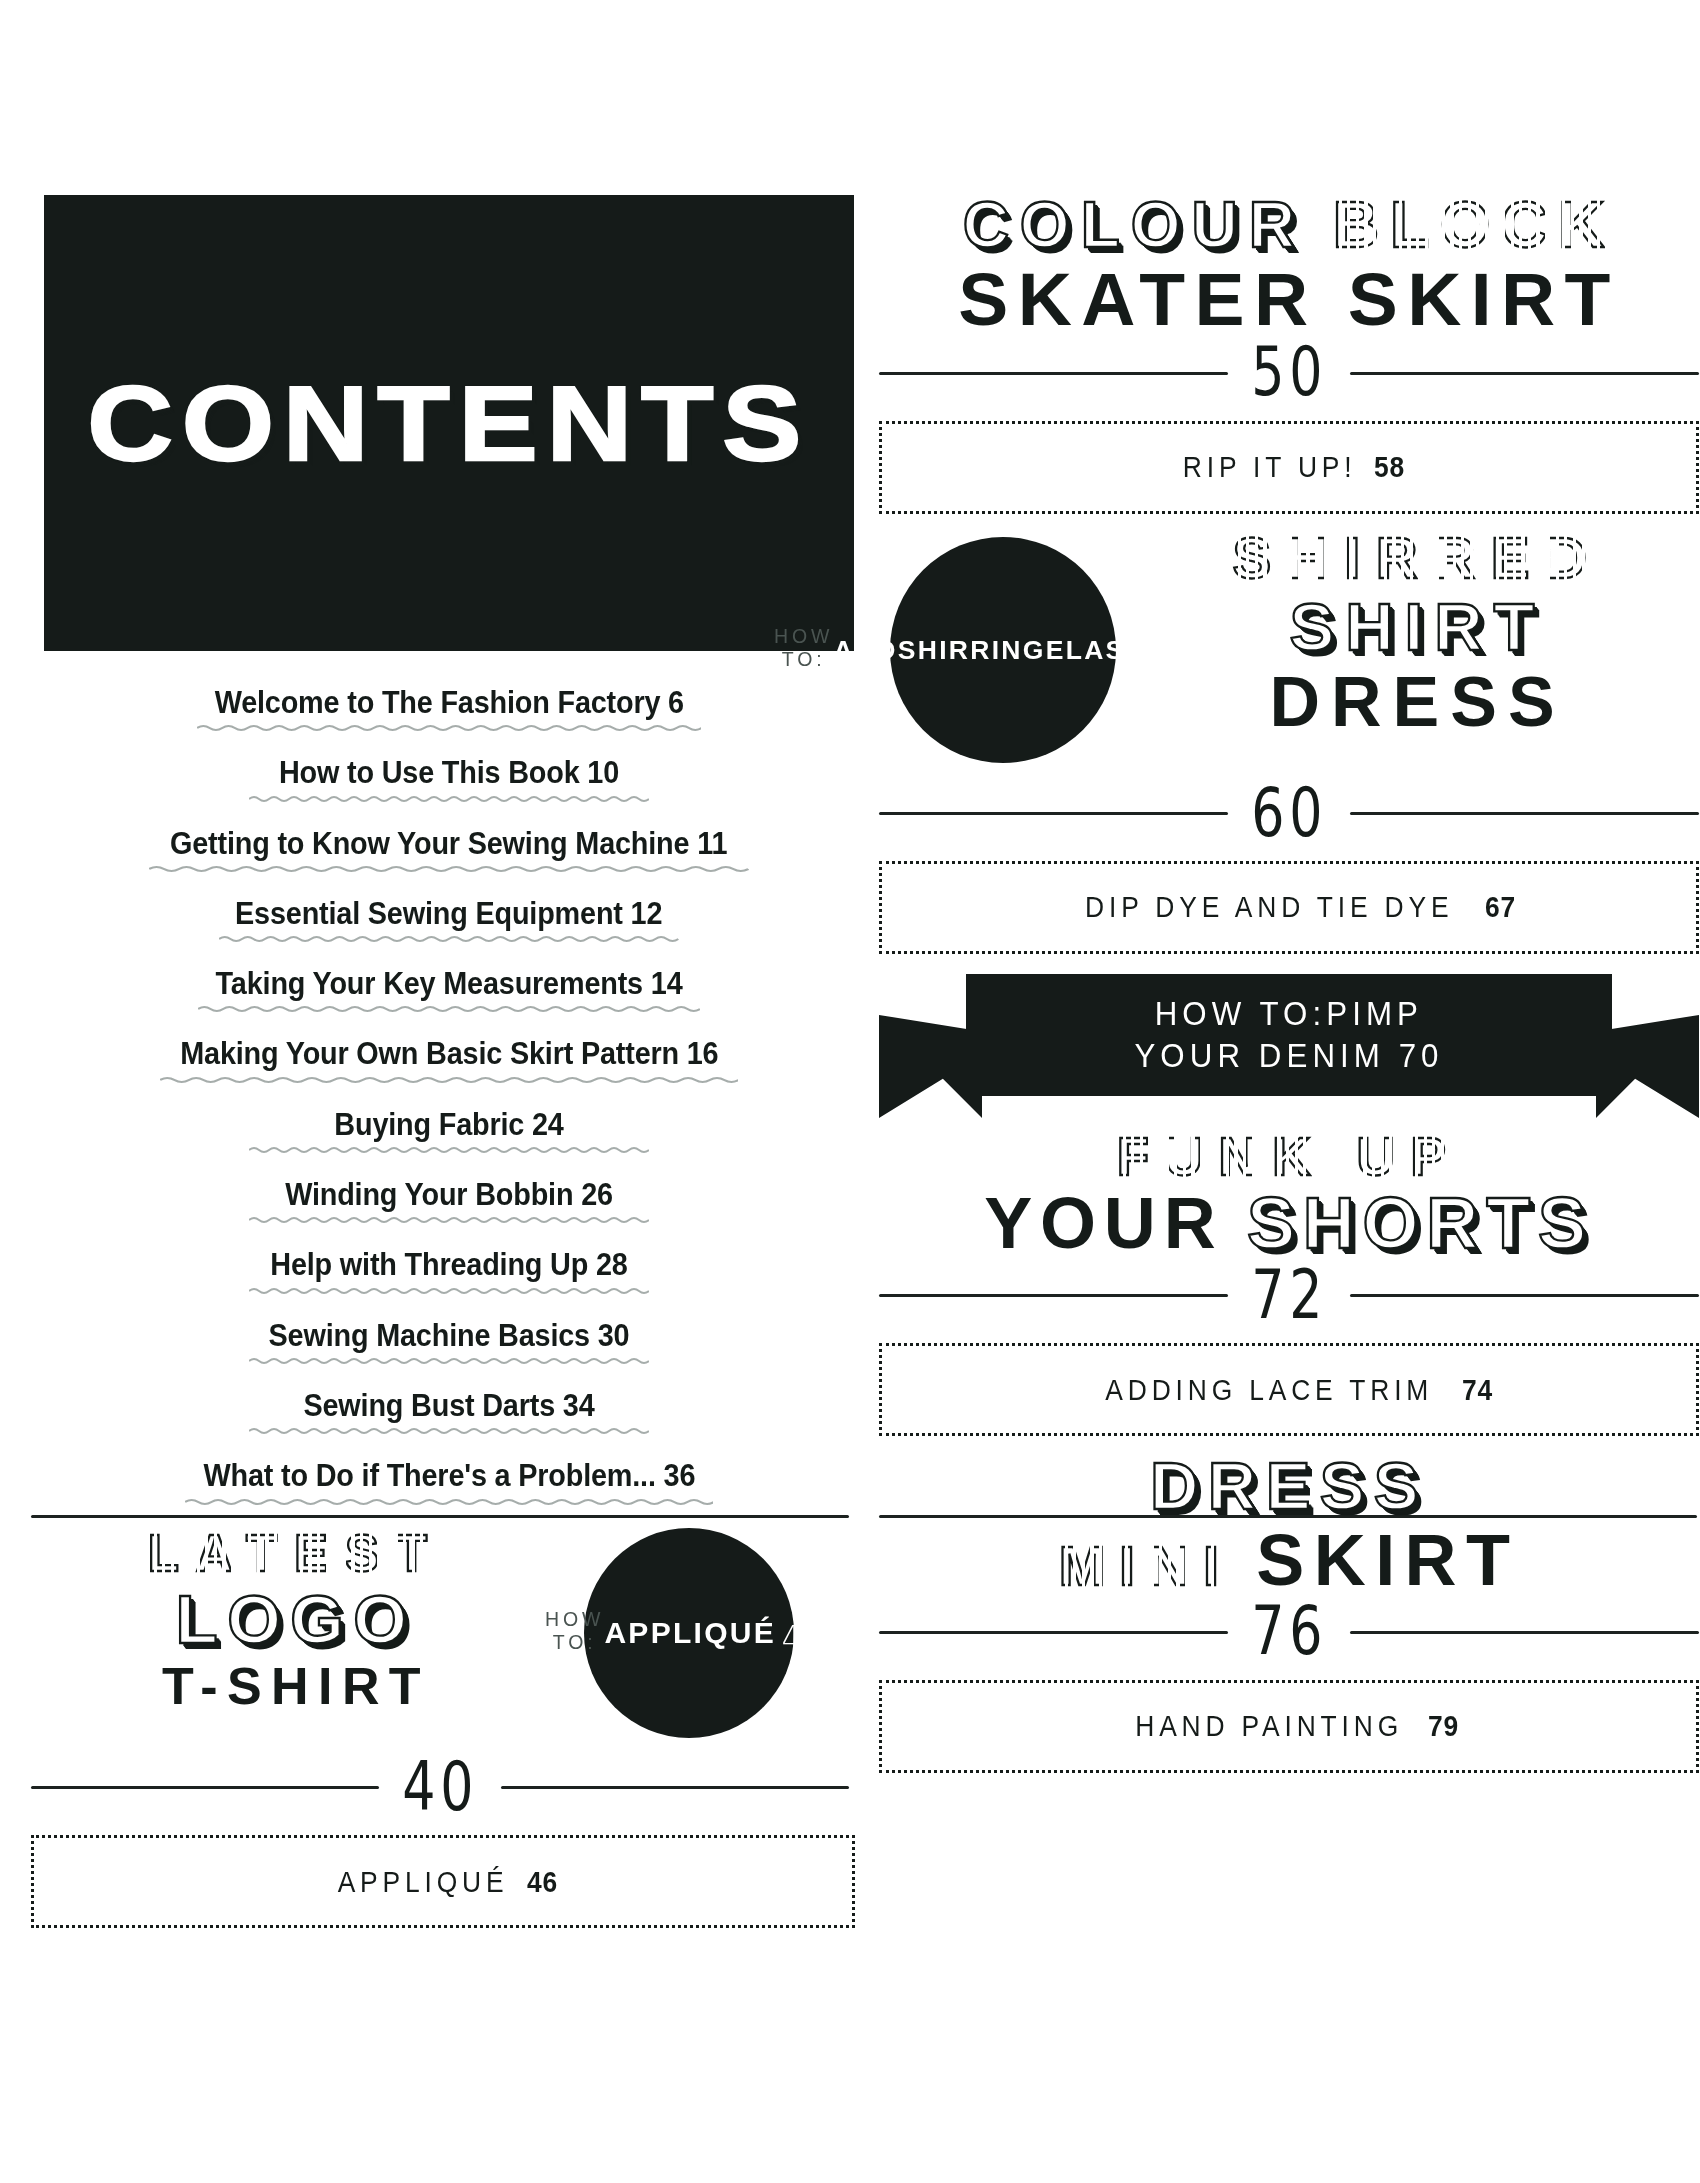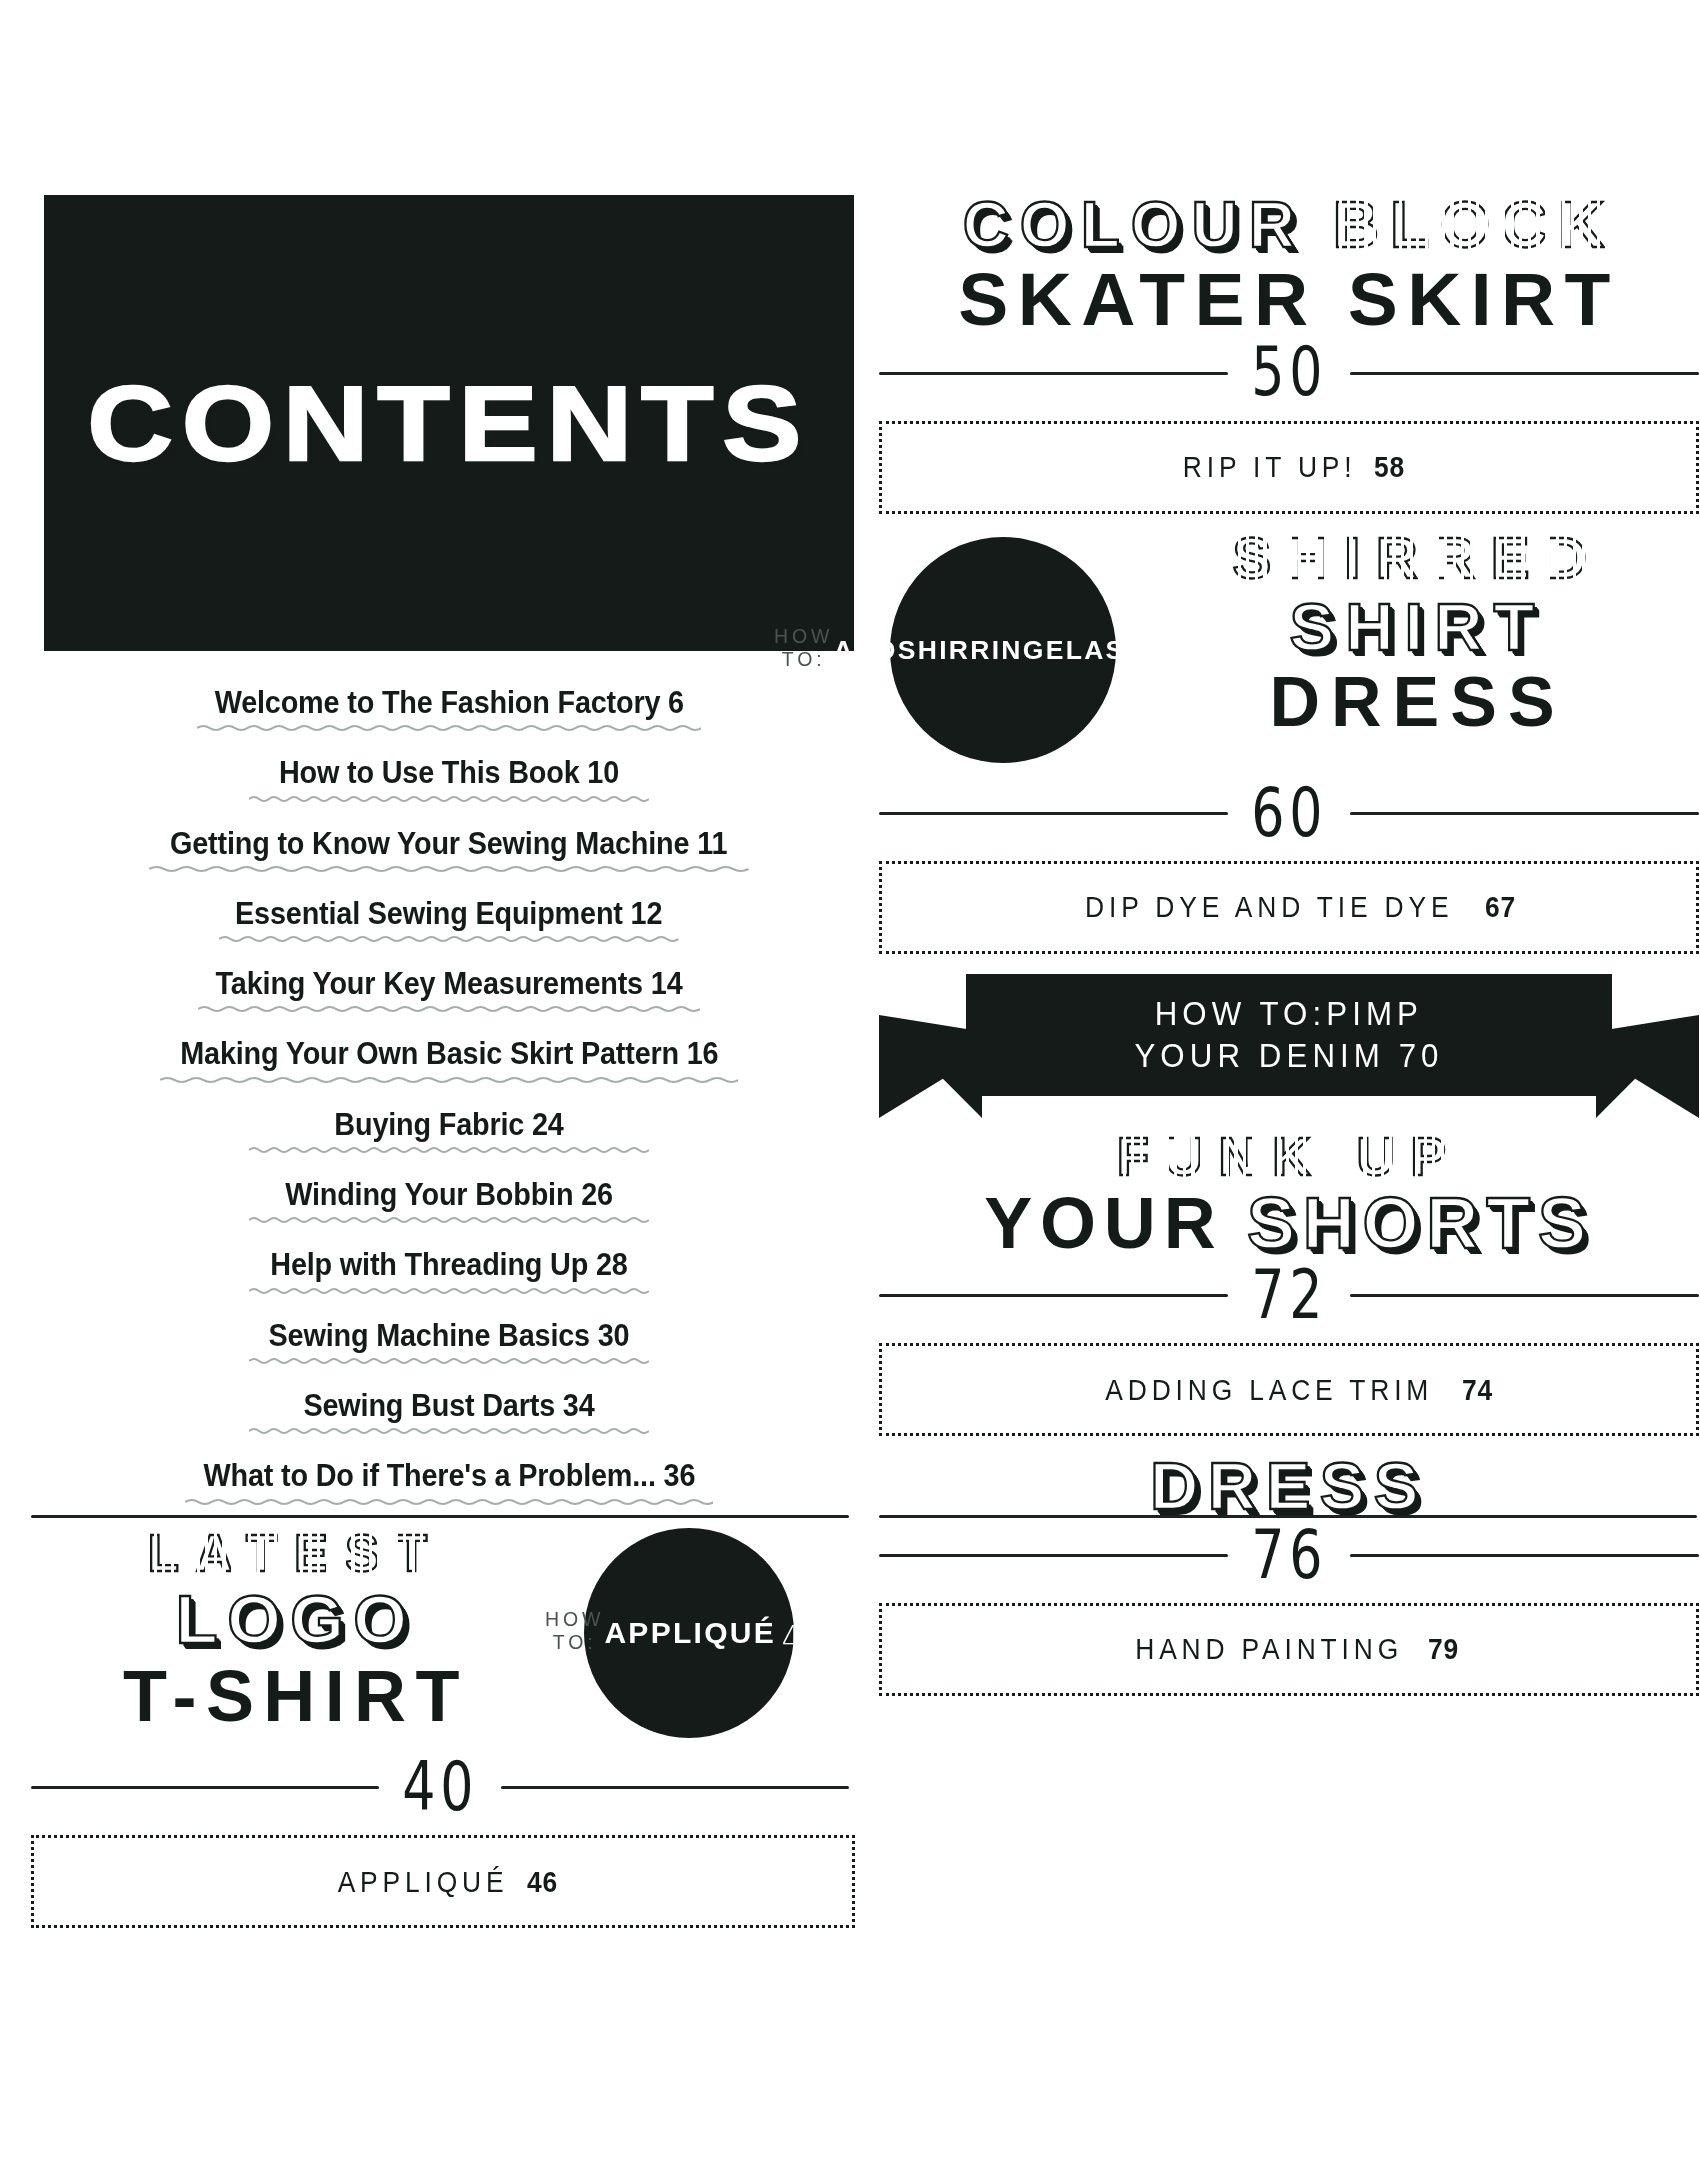--- a/index.html
+++ b/index.html
@@ -462,20 +462,24 @@
 
     <div class="dotted-box">
       <span class="label">ADDING LACE TRIM</span>
       <span class="label pagenum">74</span>
     </div>
 
     <div>
       <div class="hl-row" style="margin-top:6.2px;">
         <span class="t-shadow" style="font-size:67px; letter-spacing:9.4px;">DRESS</span>
       </div>
+      <div class="hl-row" style="margin-top:4.7px;">
+        <span class="t-dotted" style="font-size:56px; letter-spacing:14px;">MINI</span>
+        <span class="t-solid" style="font-size:72px; letter-spacing:9.4px; margin-left:20px;">SKIRT</span>
+      </div>
       <div class="num-rule">
         <div class="seg"></div>
         <div class="num">76</div>
         <div class="seg"></div>
       </div>
     </div>
 
     <div class="dotted-box">
       <span class="label">HAND PAINTING</span>
       <span class="label pagenum">79</span>
@@ -488,21 +492,21 @@
     <div style="position:relative; height:265px;">
 
       <div class="bl-head" style="position:absolute; left:0; top:20px;">
         <div class="hl-row">
           <span class="t-dotted" style="font-size:51px; letter-spacing:17px;">LATEST</span>
         </div>
         <div class="hl-row" style="margin-top:6.2px;">
           <span class="t-shadow" style="font-size:69px; letter-spacing:9.4px;">LOGO</span>
         </div>
         <div class="hl-row" style="margin-top:6.2px;">
-          <span class="t-solid" style="font-size:72px; letter-spacing:9.4px;">T-SHIRT</span>
+          <span class="t-solid" style="font-size:52px; letter-spacing:9.4px;">T-SHIRT</span>
         </div>
       </div>
 
       <div class="badge" style="left:553px; top:20px; width:210px; height:210px;">
         <div class="badge-howto">HOW TO:</div>
         <div class="badge-main" style="font-size:30px;">APPLIQUÉ</div>
         <div class="badge-num">43</div>
       </div>
     </div>
 

